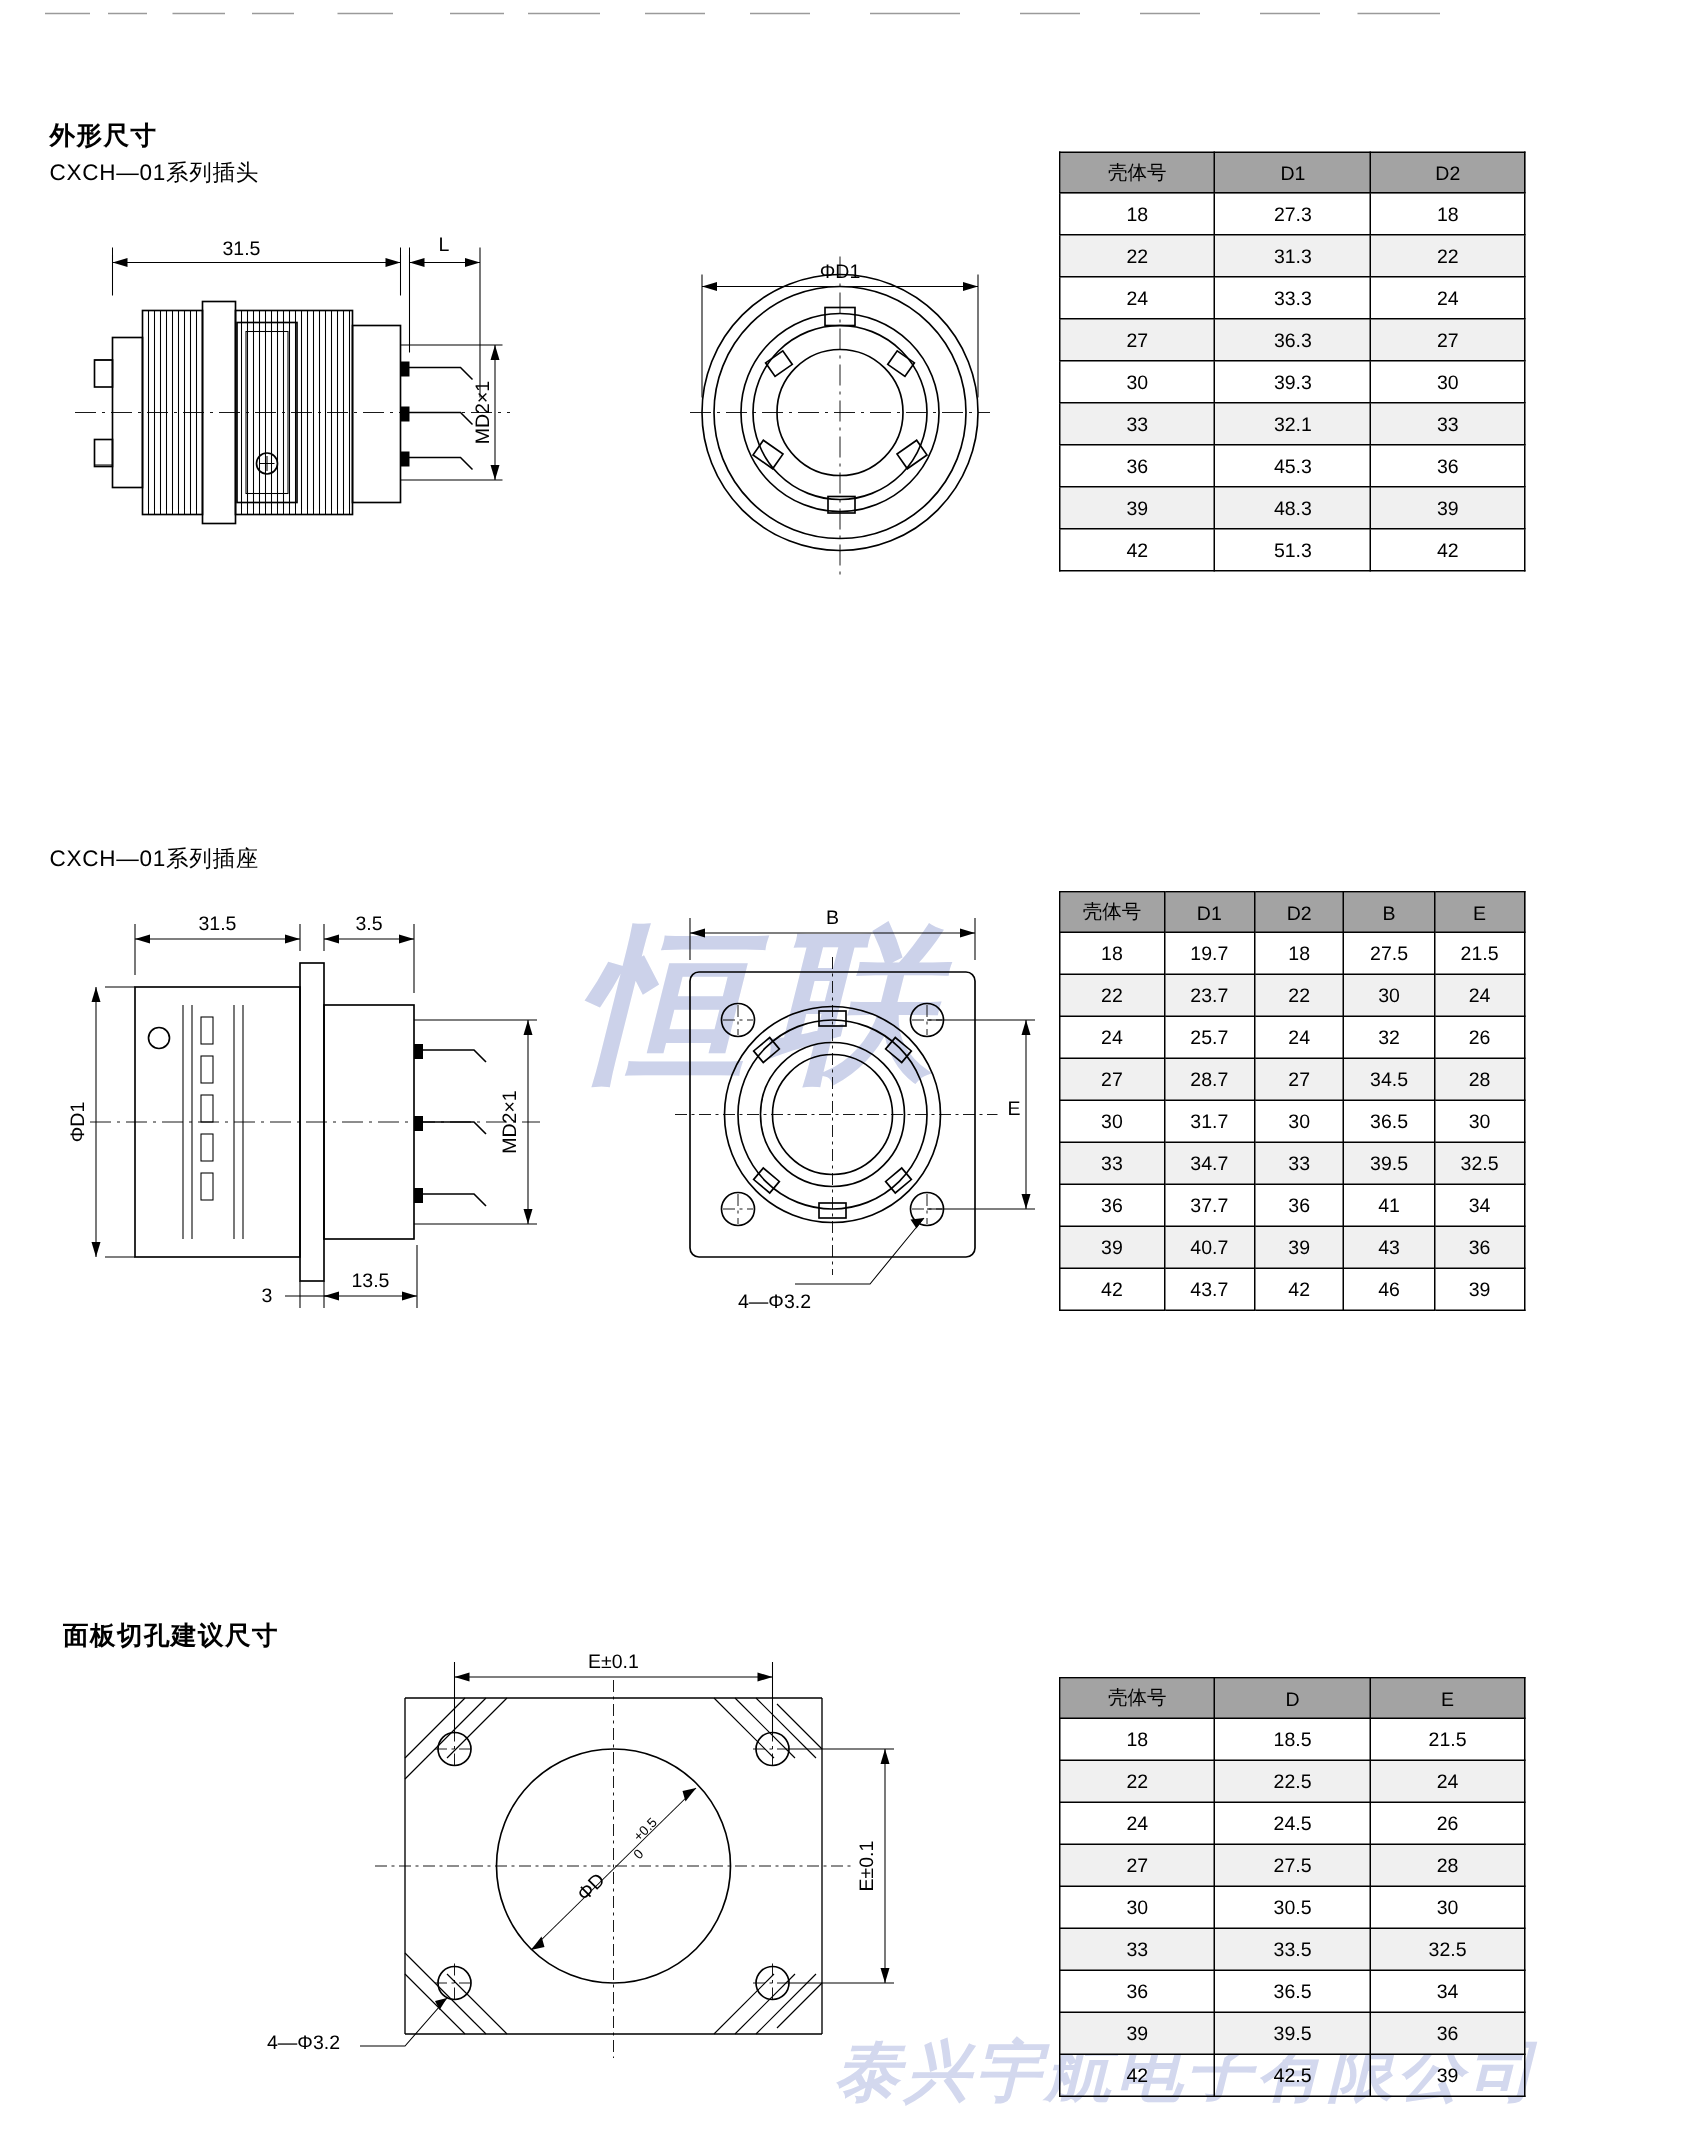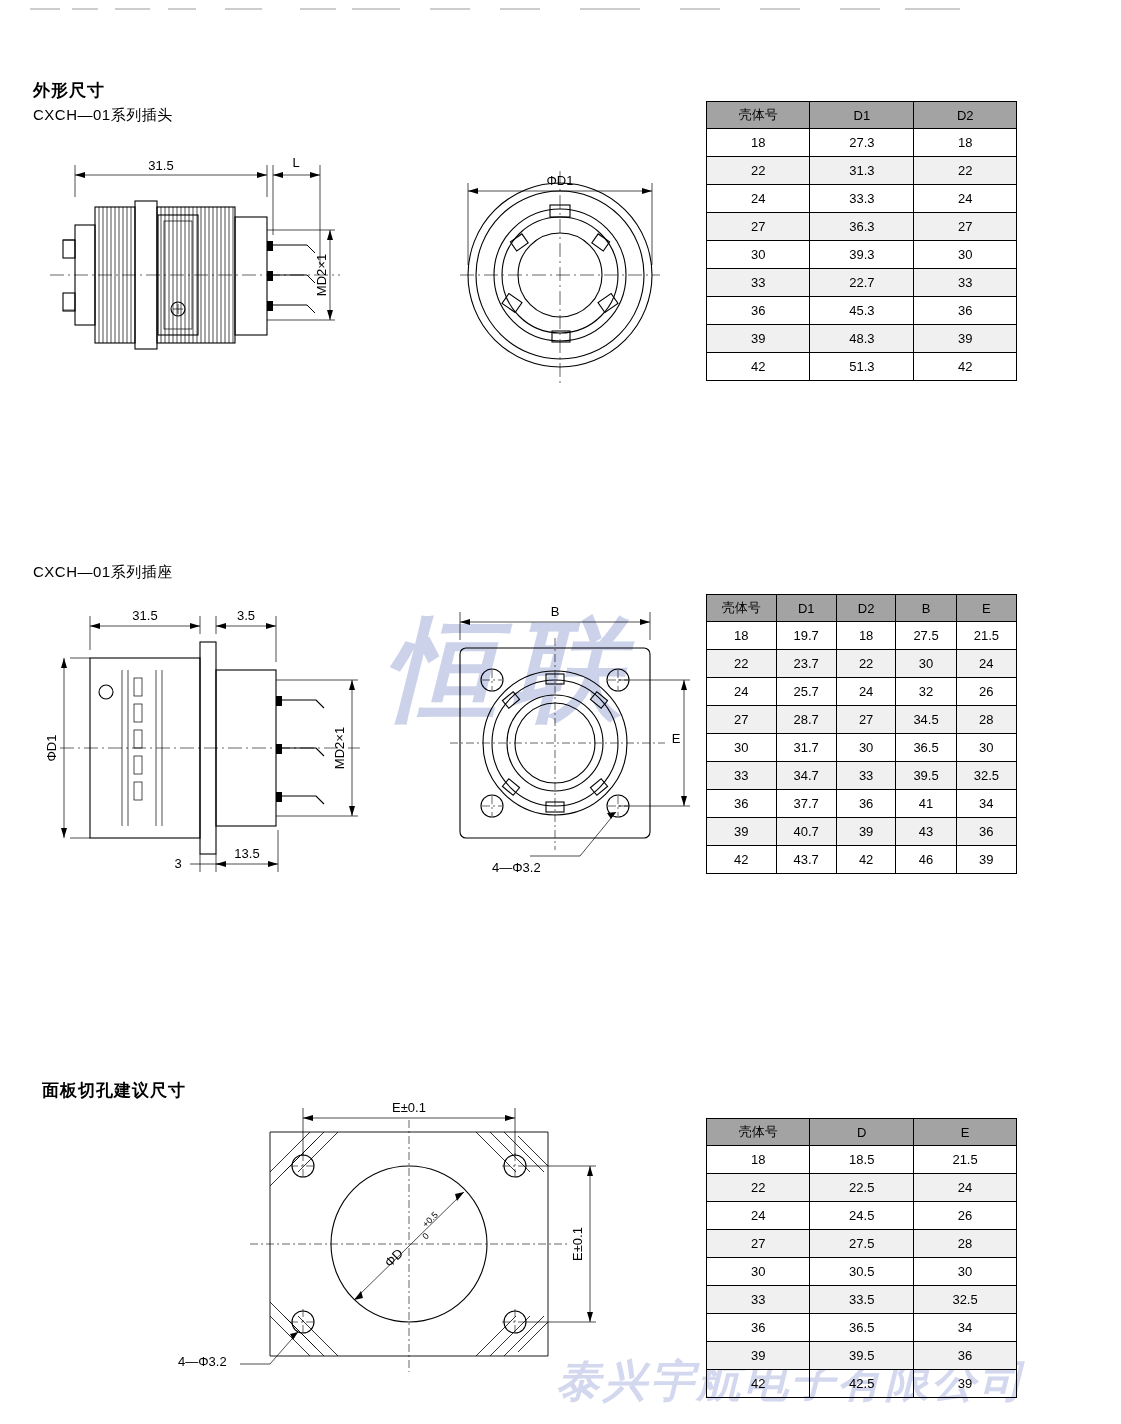--- a/index.html
+++ b/index.html
@@ -177,21 +177,21 @@
         <td>36.3</td>
         <td>27</td>
       </tr>
     <tr>
         <td>30</td>
         <td>39.3</td>
         <td>30</td>
       </tr>
     <tr>
         <td>33</td>
-        <td>22.7</td>
+        <td>32.1</td>
         <td>33</td>
       </tr>
     <tr>
         <td>36</td>
         <td>45.3</td>
         <td>36</td>
       </tr>
     <tr>
         <td>39</td>
         <td>48.3</td>

